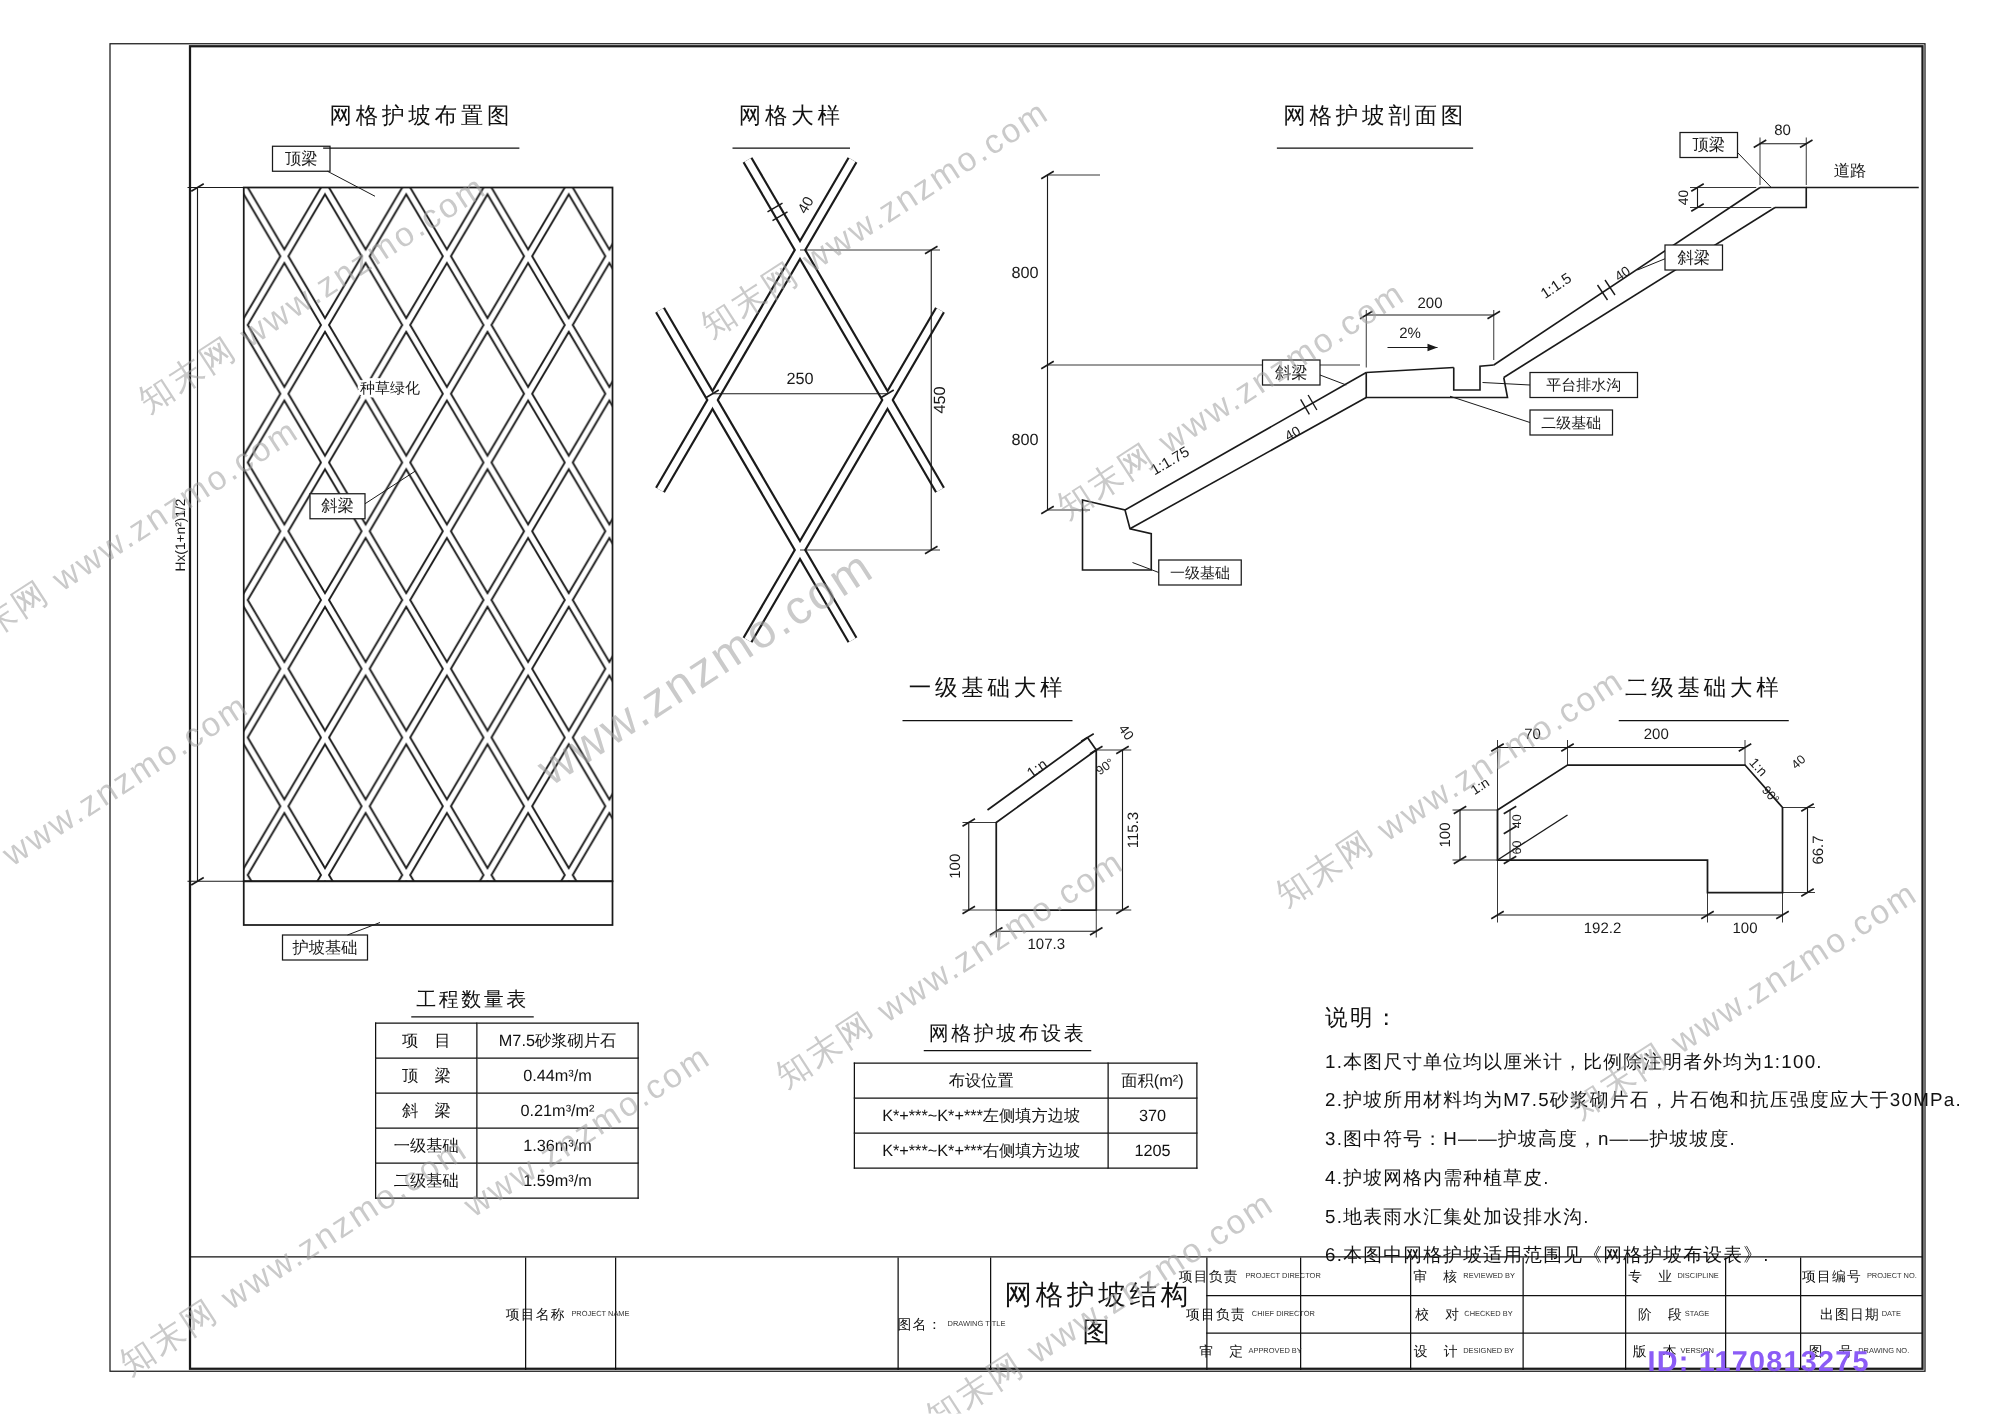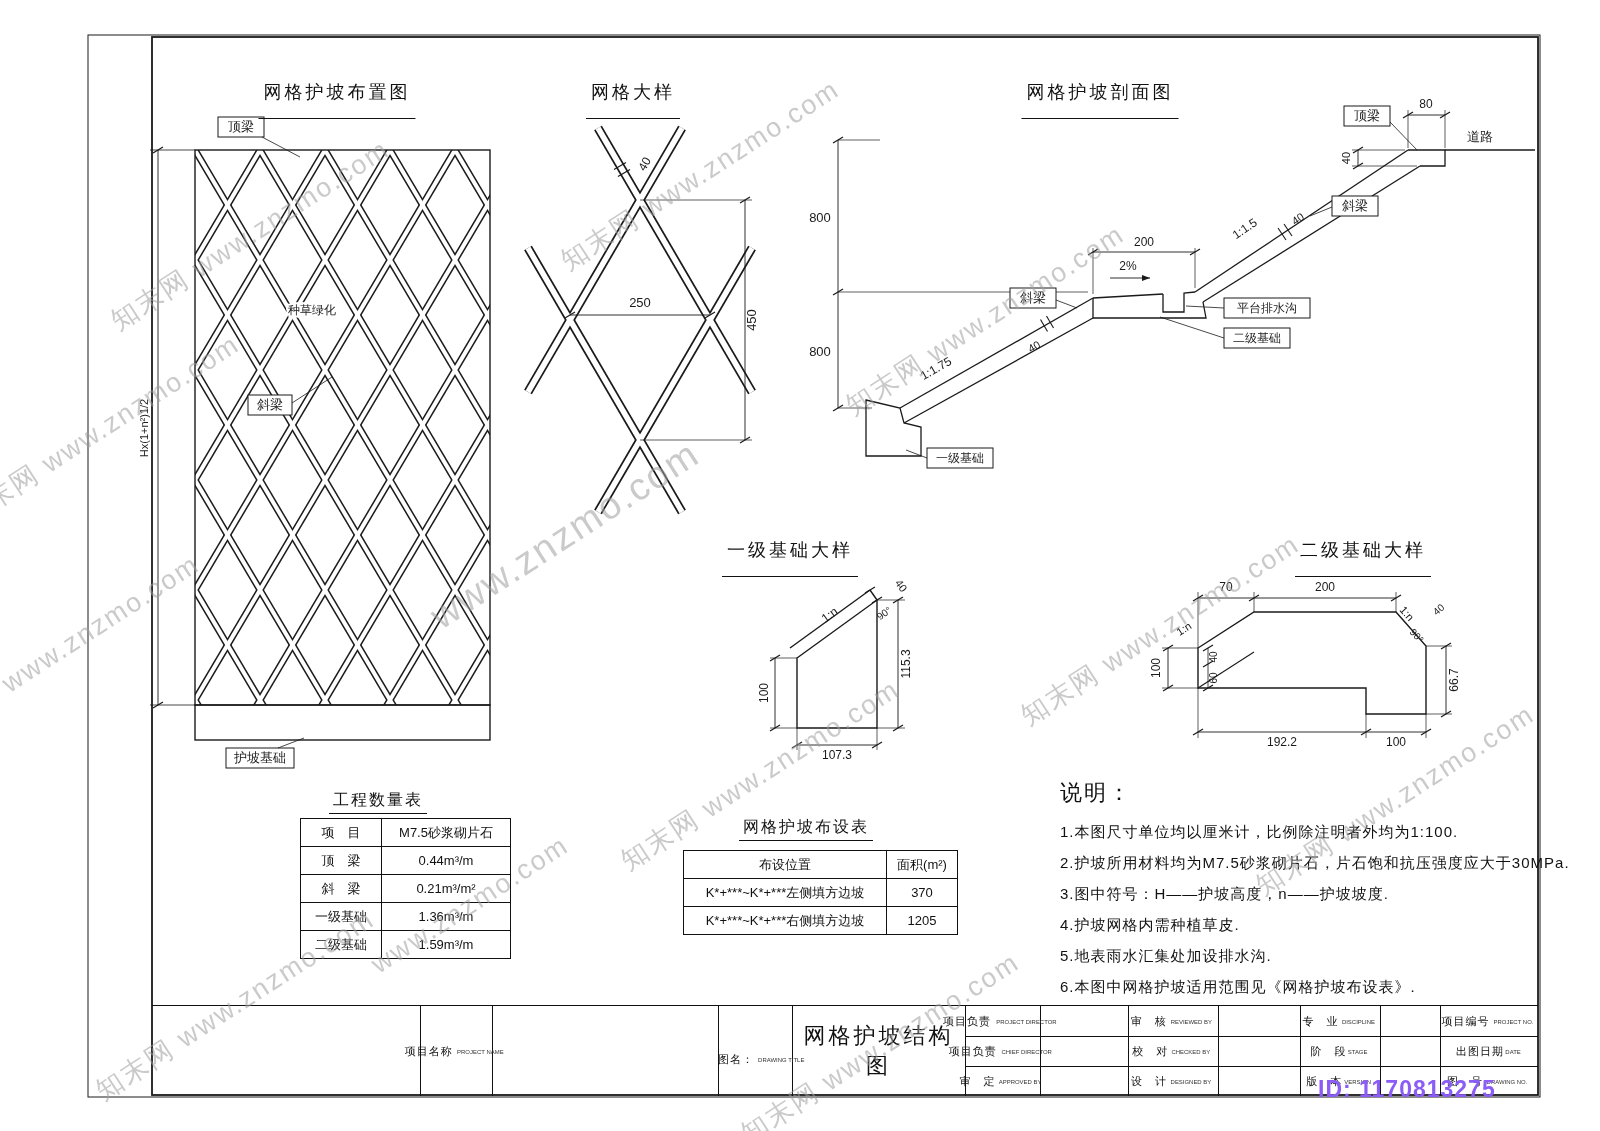--- a/index.html
+++ b/index.html
@@ -7,21 +7,21 @@
            font-family:"Liberation Sans", sans-serif; color:#111; overflow:hidden; }
   svg text { font-family:"Liberation Sans", sans-serif; fill:#1a1a1a; }
   .dtitle { position:absolute; transform:translateX(-50%); font-size:18px; letter-spacing:3px;
             border-bottom:1.6px solid #111; padding:0 5px 14px; white-space:nowrap; z-index:3; }
   .ttitle { position:absolute; transform:translateX(-50%); font-size:16px; letter-spacing:2px;
             border-bottom:1.5px solid #111; padding:0 4px 2px; white-space:nowrap; z-index:3; }
   .cadtable { position:absolute; border-collapse:collapse; z-index:3; background:transparent; }
   .cadtable td { border:1.2px solid #111; text-align:center; font-size:13px; padding:0 5px;
                  height:27px; white-space:nowrap; }
   .notes { position:absolute; left:1060px; top:778px; z-index:3; }
-  .notes .ntitle { font-size:22px; letter-spacing:2px; margin-bottom:8px; }
+  .notes .ntitle { font-size:18px; letter-spacing:2px; margin-bottom:8px;margin-top:24px; }
   .notes .nline { font-size:15px; line-height:31px; letter-spacing:1px; white-space:nowrap; }
   .tblock { position:absolute; left:152px; top:1005px; width:1386px; height:90px;
             border-top:1.6px solid #111; z-index:3; }
   .tblock .vl { position:absolute; top:0; height:90px; border-left:1.1px solid #111; }
   .tblock .hl { position:absolute; left:813px; width:573px; border-top:1.1px solid #111; }
   .tcell { position:absolute; display:flex; flex-direction:row; align-items:center;
            justify-content:center; text-align:center; }
   .tcell .zh { font-size:11px; letter-spacing:1px; white-space:nowrap; }
   .tcell .en { font-size:7px; color:#333; transform:scale(.85); white-space:nowrap; }
   .wm { position:absolute; transform:translate(-50%,-50%) rotate(-33deg); white-space:nowrap;

